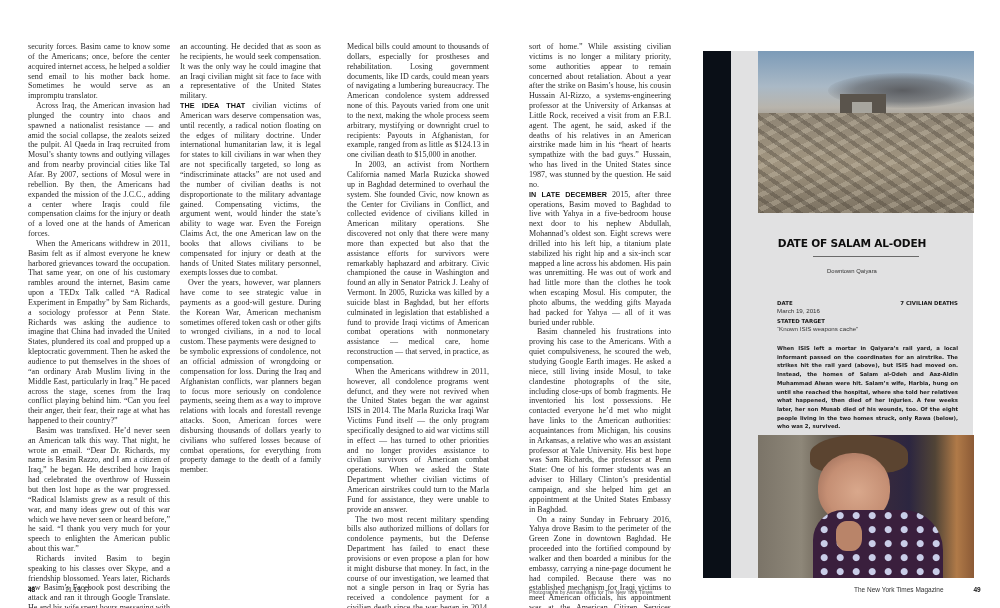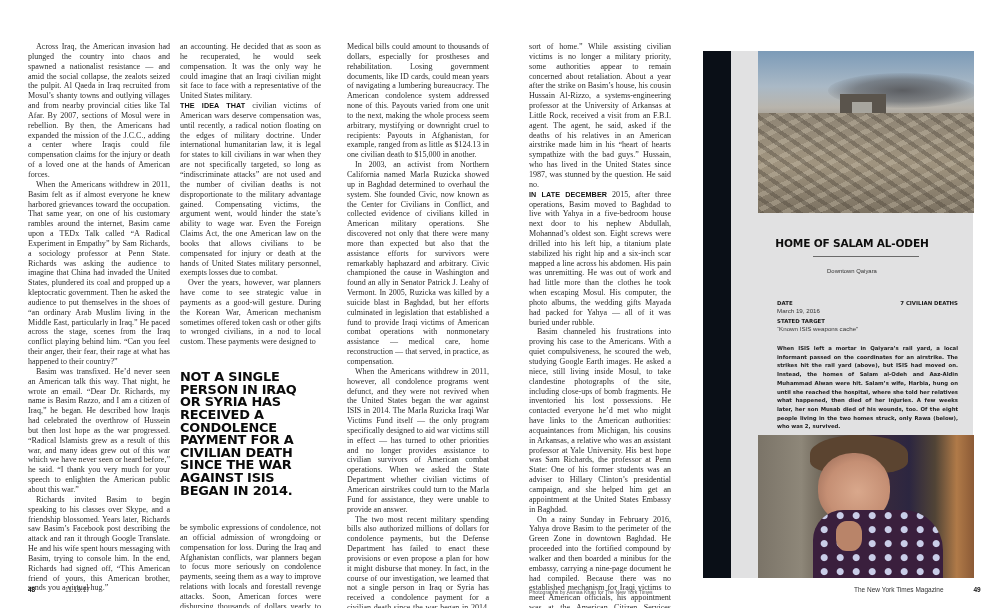--- a/index.html
+++ b/index.html
@@ -52,33 +52,33 @@
   #sb-location { position:absolute; left:731px; width:242px; top:268px; text-align:center; font-size:5.9px; color:#333; }
   .meta-label { position:absolute; font-family:"DejaVu Sans", sans-serif; font-weight:bold; font-size:5.4px; color:#1a1a1a; }
   .meta-value { position:absolute; font-family:"Liberation Sans", sans-serif; font-size:6.2px; color:#333; }
   #sb-body { position:absolute; left:777px; top:344px; width:181px; font-family:"DejaVu Sans", sans-serif; font-weight:bold;
              font-size:5.35px; line-height:8.7px; color:#1d1d1d; text-align:justify; }
 </style>
 </head>
 <body>
 
 <div id="c1" class="col">
+    <p class="noindent">security forces. Basim came to know some of the Americans; once, before the center acquired internet access, he helped a soldier send email to his mother back home. Sometimes he would serve as an impromptu translator.</p>
     <p>Across Iraq, the American invasion had plunged the country into chaos and spawned a nationalist resistance — and amid the social collapse, the zealots seized the pulpit. Al Qaeda in Iraq recruited from Mosul’s shanty towns and outlying villages and from nearby provincial cities like Tal Afar. By 2007, sections of Mosul were in rebellion. By then, the Americans had expanded the mission of the J.C.C., adding a center where Iraqis could file compensation claims for the injury or death of a loved one at the hands of American forces.</p>
     <p>When the Americans withdrew in 2011, Basim felt as if almost everyone he knew harbored grievances toward the occupation. That same year, on one of his customary rambles around the internet, Basim came upon a TEDx Talk called “A Radical Experiment in Empathy” by Sam Richards, a sociology professor at Penn State. Richards was asking the audience to imagine that China had invaded the United States, plundered its coal and propped up a kleptocratic government. Then he asked the audience to put themselves in the shoes of “an ordinary Arab Muslim living in the Middle East, particularly in Iraq.” He paced across the stage, scenes from the Iraq conflict playing behind him. “Can you feel their anger, their fear, their rage at what has happened to their country?”</p>
     <p>Basim was transfixed. He’d never seen an American talk this way. That night, he wrote an email. “Dear Dr. Richards, my name is Basim Razzo, and I am a citizen of Iraq,” he began. He described how Iraqis had celebrated the overthrow of Hussein but then lost hope as the war progressed. “Radical Islamists grew as a result of this war, and many ideas grew out of this war which we have never seen or heard before,” he said. “I thank you very much for your speech to enlighten the American public about this war.”</p>
     <p>Richards invited Basim to begin speaking to his classes over Skype, and a friendship blossomed. Years later, Richards saw Basim’s Facebook post describing the attack and ran it through Google Translate. He and his wife spent hours messaging with Basim, trying to console him. In the end, Richards had signed off, “This American friend of yours, this American brother, sends you a virtual hug.”</p>
   </div>
 
 <div id="c2" class="col">
   <div>
-      <p class="noindent">an accounting. He decided that as soon as he recuperated, he would seek compensation. It was the only way he could imagine that an Iraqi civilian might sit face to face with a representative of the United States military.</p>
+      <p class="noindent">an accounting. He decided that as soon as he recipients, he would seek compensation. It was the only way he could imagine that an Iraqi civilian might sit face to face with a representative of the United States military.</p>
       <p class="section"><span class="lead">THE IDEA THAT</span> civilian victims of American wars deserve compensation was, until recently, a radical notion floating on the edges of military doctrine. Under international humanitarian law, it is legal for states to kill civilians in war when they are not specifically targeted, so long as “indiscriminate attacks” are not used and the number of civilian deaths is not disproportionate to the military advantage gained. Compensating victims, the argument went, would hinder the state’s ability to wage war. Even the Foreign Claims Act, the one American law on the books that allows civilians to be compensated for injury or death at the hands of United States military personnel, exempts losses due to combat.</p>
       <p>Over the years, however, war planners have come to see strategic value in payments as a good-will gesture. During the Korean War, American mechanism sometimes offered token cash or other gifts to wronged civilians, in a nod to local custom. These payments were designed to</p>
     </div>
-  <div class="pullquote">Not a single person in Iraq or Syria has received a condolence payment for a civilian death since the war against ISIS began in 2014.</div>
   <div>
       <p class="noindent">be symbolic expressions of condolence, not an official admission of wrongdoing or compensation for loss. During the Iraq and Afghanistan conflicts, war planners began to focus more seriously on condolence payments, seeing them as a way to improve relations with locals and forestall revenge attacks. Soon, American forces were disbursing thousands of dollars yearly to civilians who suffered losses because of combat operations, for everything from property damage to the death of a family member.</p>
     </div>
 </div>
 
 <div id="c3" class="col">
     <p class="noindent">Medical bills could amount to thousands of dollars, especially for prostheses and rehabilitation. Losing government documents, like ID cards, could mean years of navigating a lumbering bureaucracy. The American condolence system addressed none of this. Payouts varied from one unit to the next, making the whole process seem arbitrary, mystifying or downright cruel to recipients: Payouts in Afghanistan, for example, ranged from as little as $124.13 in one civilian death to $15,000 in another.</p>
     <p>In 2003, an activist from Northern California named Marla Ruzicka showed up in Baghdad determined to overhaul the system. She founded Civic, now known as the Center for Civilians in Conflict, and collected evidence of civilians killed in American military operations. She discovered not only that there were many more than expected but also that the assistance efforts for survivors were remarkably haphazard and arbitrary. Civic championed the cause in Washington and found an ally in Senator Patrick J. Leahy of Vermont. In 2005, Ruzicka was killed by a suicide blast in Baghdad, but her efforts culminated in legislation that established a fund to provide Iraqi victims of American combat operations with nonmonetary assistance — medical care, home reconstruction — that served, in practice, as compensation.</p>
     <p>When the Americans withdrew in 2011, however, all condolence programs went defunct, and they were not revived when the United States began the war against ISIS in 2014. The Marla Ruzicka Iraqi War Victims Fund itself — the only program specifically designed to aid war victims still in effect — has turned to other priorities and no longer provides assistance to civilian survivors of American combat operations. When we asked the State Department whether civilian victims of American airstrikes could turn to the Marla Fund for assistance, they were unable to provide an answer.</p>
     <p>The two most recent military spending bills also authorized millions of dollars for condolence payments, but the Defense Department has failed to enact these provisions or even propose a plan for how it might disburse that money. In fact, in the course of our investigation, we learned that not a single person in Iraq or Syria has received a condolence payment for a civilian death since the war began in 2014. “There really isn’t a process,” a senior Central Command official told us. “It’s not that anyone is against it; it just hasn’t been done, so it’s almost an aspirational requirement.”</p>
@@ -103,21 +103,21 @@
 
 <div id="darkbar"></div>
 <div id="panel"></div>
 
 <div id="photo1" class="photo">
   <div class="smoke"></div>
   <div class="arch"></div>
   <div class="rubble"></div>
 </div>
 
-<div id="sb-title">HOME OF SALAM AL-ODEH</div>
+<div id="sb-title">DATE OF SALAM AL-ODEH</div>
 <div id="sb-rule"></div>
 <div id="sb-location" class="sans">Downtown Qaiyara</div>
 
 <div class="meta-label" style="left:777px; top:300px;">DATE</div>
 <div class="meta-label" style="left:896px; top:300px; width:62px; text-align:right;">7 CIVILIAN DEATHS</div>
 <div class="meta-value" style="left:777px; top:307px;">March 19, 2016</div>
 <div class="meta-label" style="left:777px; top:318px;">STATED TARGET</div>
 <div class="meta-value" style="left:777px; top:325px;">“Known ISIS weapons cache”</div>
 
 <div id="sb-body">When ISIS left a mortar in Qaiyara’s rail yard, a local informant passed on the coordinates for an airstrike. The strikes hit the rail yard (above), but ISIS had moved on. Instead, the homes of Salam al-Odeh and Aaz-Aldin Muhammad Alwan were hit. Salam’s wife, Harbia, hung on until she reached the hospital, where she told her relatives what happened, then died of her injuries. A few weeks later, her son Musab died of his wounds, too. Of the eight people living in the two homes struck, only Rawa (below), who was 2, survived.</div>

